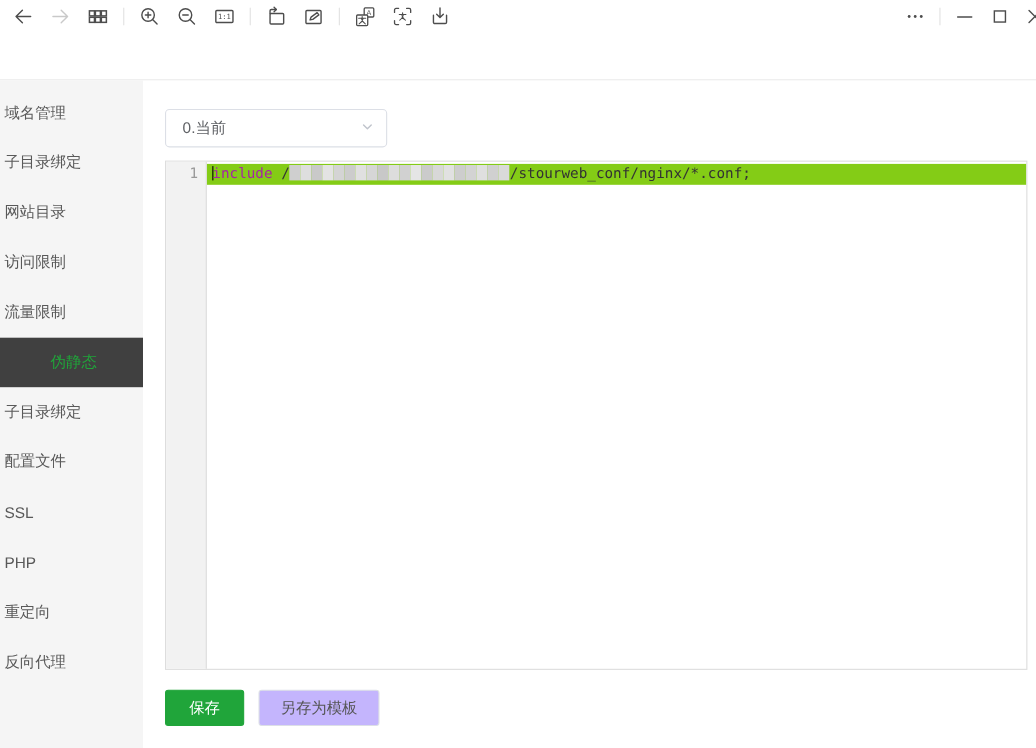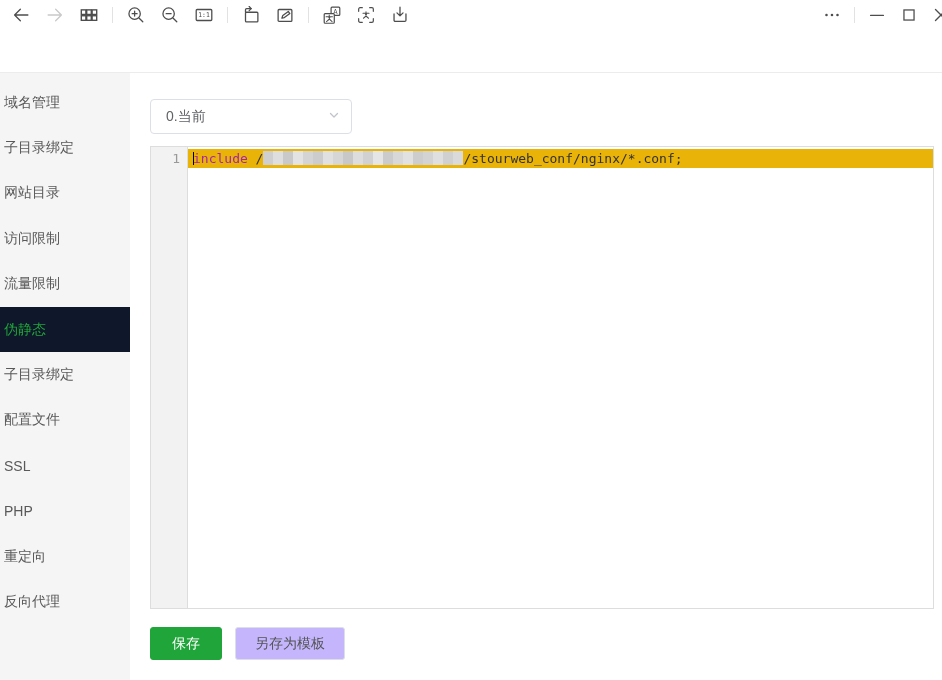--- a/index.html
+++ b/index.html
@@ -18,42 +18,42 @@
   .tb-right .tb-btn { margin:0 4px; }
   .tb-btn.clipped { margin-right:-11px; }
   .tb-btn svg { display:block; }
 
   
   .content { position:absolute; top:72px; left:0; right:0; bottom:0;
     border-top:1px solid #ececec; display:flex; background:#fff; }
   .sidebar { width:130px; flex:none; background:#f5f5f5; padding-top:7px; }
   .side-item { height:45.4px; display:flex; align-items:center; padding-left:4px;
     font-size:14px; color:#595959; cursor:pointer; }
-  .side-item.active { background:#0f172a; color:#20a53a; }
+  .side-item.active { background:#404040; color:#20a53a;justify-content:center; }
 
   .main { flex:1; padding:26px 8px 0 20px; }
   .row-top { display:flex; justify-content:space-between;
     height:35px; margin-bottom:12px;flex-direction:column; }
   .select-box { width:202px; height:35px; background:#fff; border:1px solid #dcdfe6;
     border-radius:4px; display:flex; align-items:center; justify-content:space-between;
     padding:0 10px 0 15px; font-size:14px; color:#606266; cursor:pointer; }
   .tools { font-size:14px; color:#666; display:flex; align-items:center; }
   .tools a { color:#20a53a; text-decoration:none; margin-left:4px;
     display:inline-flex; align-items:center; cursor:pointer; }
   .tools a svg { margin-left:4px; }
 
   
   .editor { height:463px; border:1px solid #ddd; background:#fff; display:flex;
     font-family:"DejaVu Sans Mono","Liberation Mono",monospace; font-size:13px;
     line-height:19px; cursor:text; }
   .gutter { width:37px; flex:none; background:#f2f2f2; border-right:1px solid #ddd;
     color:#999; text-align:right; padding:2px 7px 0 0; }
   .code-area { flex:1; padding-top:2px; overflow:hidden; }
   .code-line { white-space:pre; padding-left:5px; color:#333; }
-  .code-line.active { background:#eab308; }
+  .code-line.active { background:#84cc16; }
   .cursor { display:inline-block; width:1px; height:13px; background:#000;
     vertical-align:-2px; margin-right:-1px; }
   .kw { color:#a626a4; }
   .redacted { display:inline-block; vertical-align:-2px; font-size:0; line-height:0; }
   .redacted i { display:inline-block; width:10px; height:14px; }
 
   
   .btn-row { margin-top:18px; display:flex; align-items:center; }
   .btn-save { width:72px; height:33px; background:#20a53a; border:1px solid #20a53a;
     border-radius:3px; color:#fff; font-size:14px; cursor:pointer;

